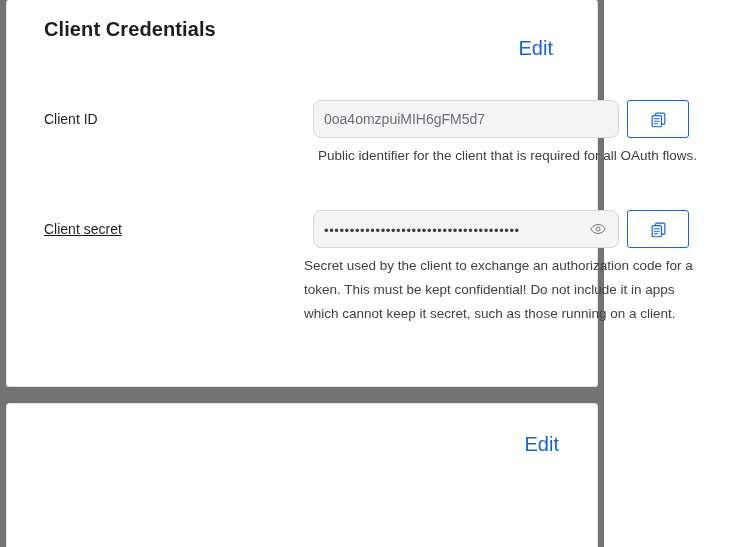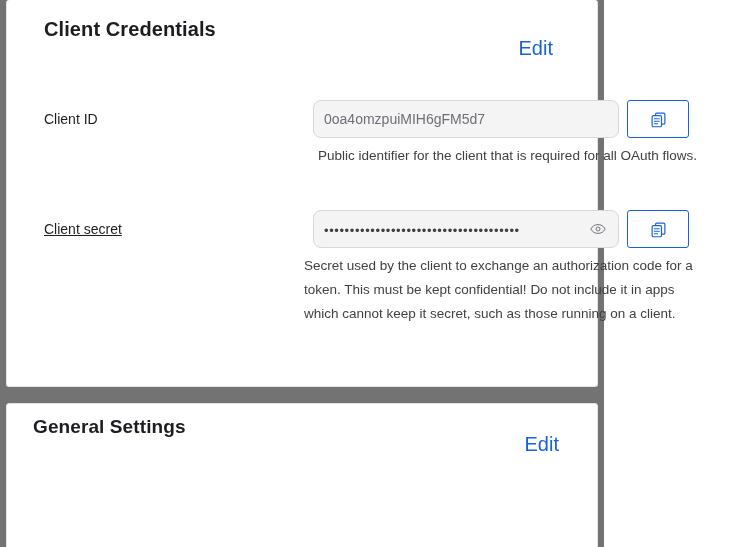--- a/index.html
+++ b/index.html
@@ -221,21 +221,20 @@
       </div>
 
       <div class="help-text" style="left:297px; top:192px; width:392px;">Secret used by the client to exchange an authorization code for a token. This must be kept confidential! Do not include it in apps which cannot keep it secret, such as those running on a client.</div>
     </div>
 
   </section>
 
   <section class="card" id="card-general">
 
     <div class="card-header">
-      <div class="card-title">General Settings</div>
       <a class="edit-link" href="#">Edit</a>
     </div>
 
     <div class="field-row">
       
 
       
 
       
     </div>

